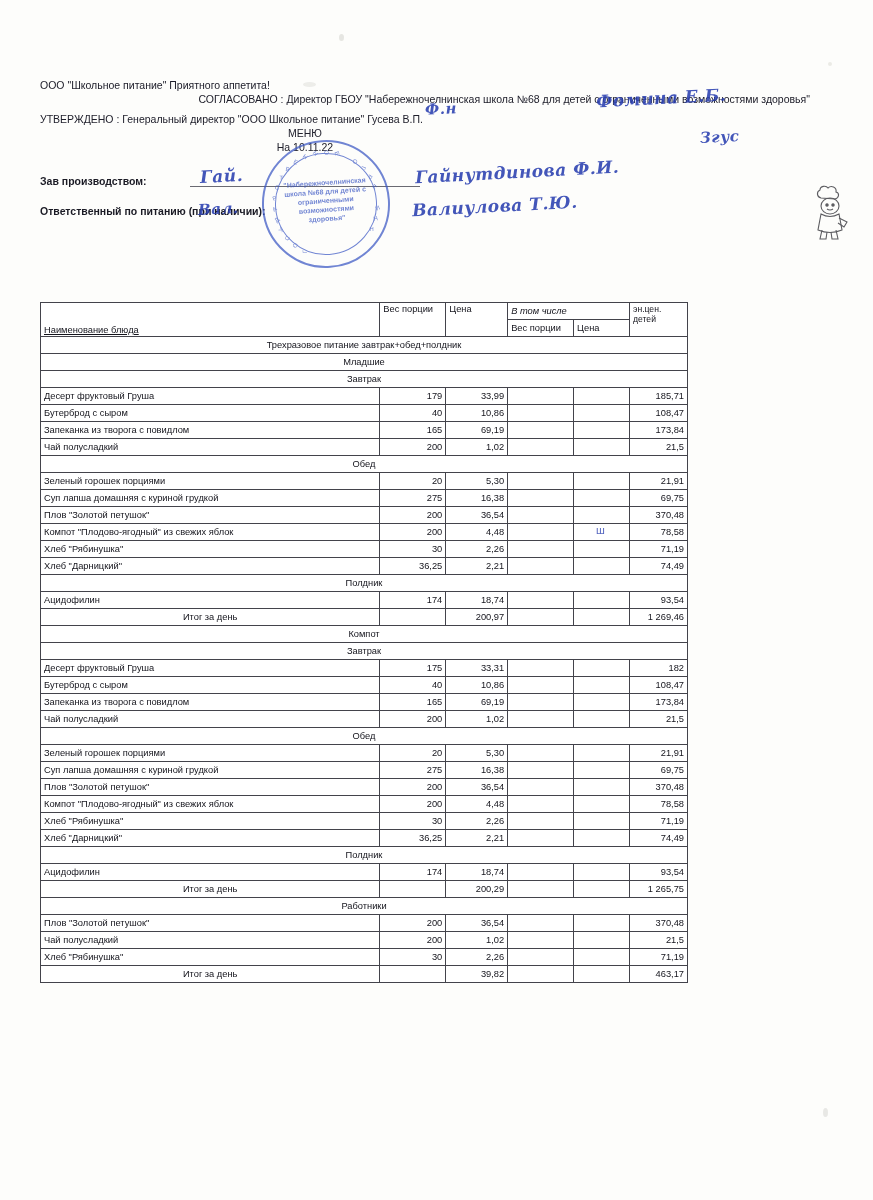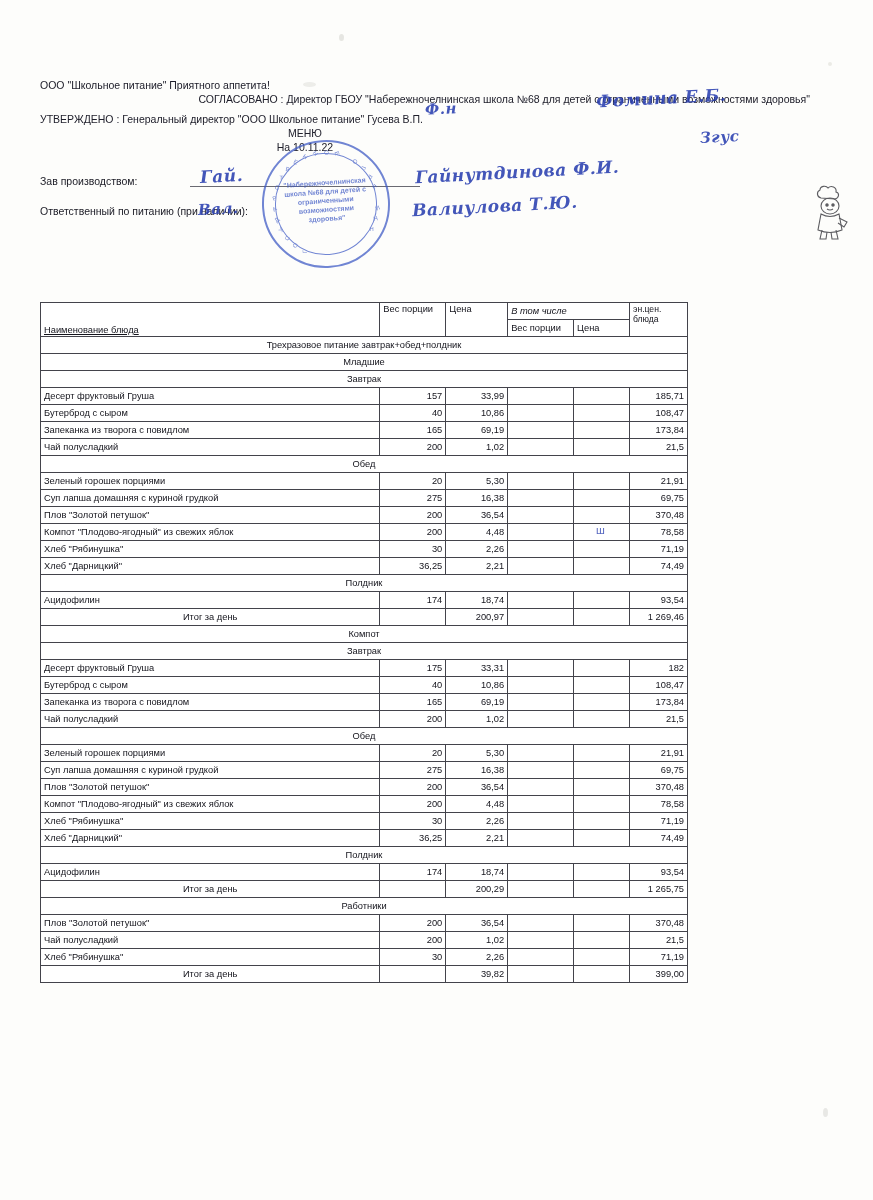--- a/index.html
+++ b/index.html
@@ -47,20 +47,21 @@
     position: absolute;
     left: 40px;
     top: 172px;
     width: 800px;
     font-size: 10.5px;
     line-height: 14px;
   }
   .sigrow {
     position: relative;
     height: 30px;
+    font-weight: bold;
   }
   .sigrow .lab { position: absolute; left: 0; top: 2px; }
   .sigrow .ruler {
     position: absolute;
     left: 150px;
     right: 420px;
     top: 14px;
     border-bottom: 1px solid #6a6a72;
   }
   
@@ -260,40 +261,40 @@
           <col class="c-w2">
           <col class="c-p2">
           <col class="c-kcal">
       </colgroup>
       <thead>
         <tr>
           <td rowspan="2" class="hd-name">Наименование блюда</td>
           <td rowspan="2" class="hd-vtop">Вес порции</td>
           <td rowspan="2" class="hd-vtop">Цена</td>
           <td colspan="2" class="hd-mid">В том числе</td>
-          <td rowspan="2" class="hd-vtop" style="font-size:8.6px;line-height:10px;"><span>эн.цен. блюда</span></td>
+          <td rowspan="2" class="hd-vtop" style="font-size:8.6px;line-height:10px;"><span>эн.цен. детей</span></td>
         </tr>
         <tr>
           <td>Вес порции</td>
           <td>Цена</td>
         </tr>
       </thead>
       <tbody id="tbody">
           <tr>
             <td colspan="6" class="sect">Трехразовое питание завтрак+обед+полдник</td>
           </tr>
           <tr>
             <td colspan="6" class="sect">Младшие</td>
           </tr>
           <tr>
             <td colspan="6" class="sect">Завтрак</td>
           </tr>
           <tr>
             <td>Десерт фруктовый Груша</td>
-            <td class="num">157</td>
+            <td class="num">179</td>
             <td class="num">33,99</td>
             <td class="num"></td>
             <td class="num"></td>
             <td class="num">185,71</td>
           </tr>
           <tr>
             <td>Бутерброд с сыром</td>
             <td class="num">40</td>
             <td class="num">10,86</td>
             <td class="num"></td>
@@ -520,20 +521,20 @@
             <td class="num"></td>
             <td class="num"></td>
             <td class="num">71,19</td>
           </tr>
           <tr>
             <td class="tot-name">Итог за день</td>
             <td class="num"></td>
             <td class="num">39,82</td>
             <td class="num"></td>
             <td class="num"></td>
-            <td class="num">399,00</td>
+            <td class="num">463,17</td>
           </tr>
         </tbody>
     </table>
     <div class="ink-mark" style="left:556px;top:222px;">ш</div>
   </div>
 
 </div>
 
 </body></html>

